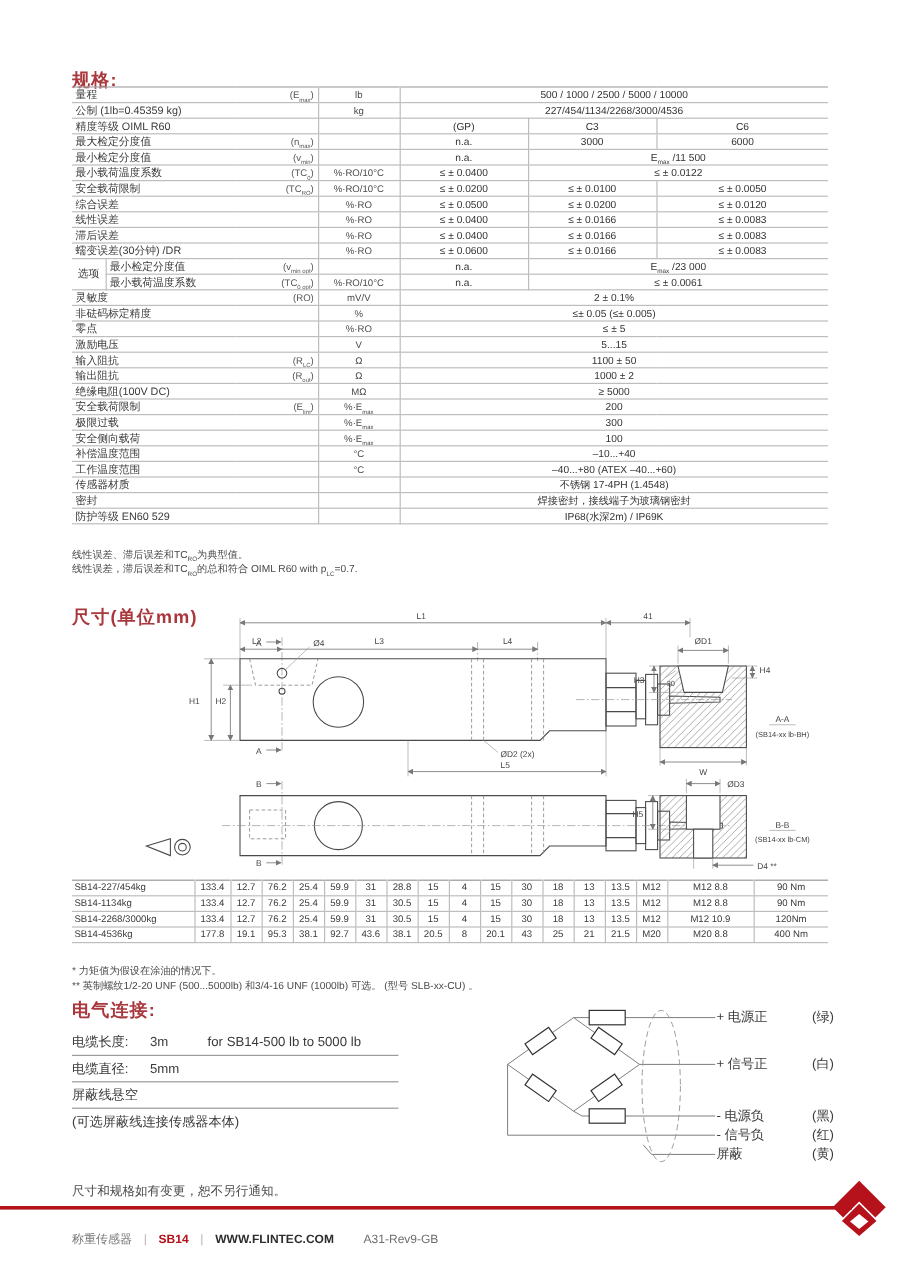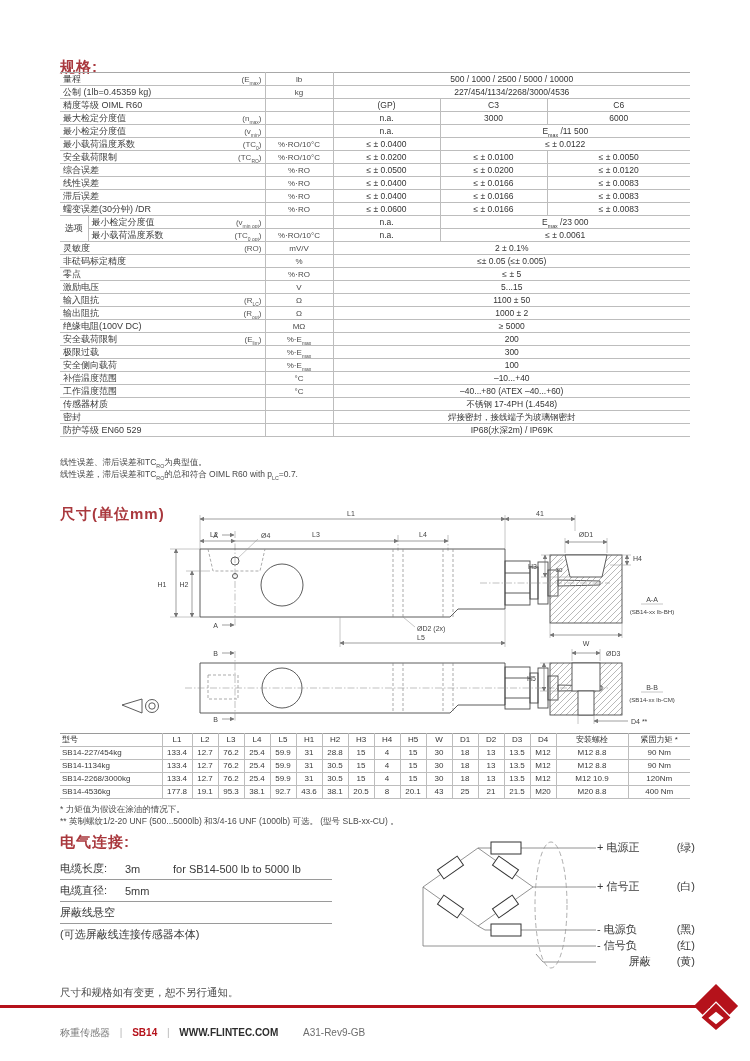--- a/index.html
+++ b/index.html
@@ -35,21 +35,21 @@
   .erow{height:21px;display:flex;align-items:center;border-bottom:1px solid #9a9a9a;font-size:11px;color:#3a3a3a}
   .erow:last-child{border-bottom:none}
   .elbl{width:65px;flex:0 0 65px}
   .eval{width:48px;flex:0 0 48px}
   .edesc{flex:1}
 
   
   .wrow{position:absolute;left:0;width:98px;height:15px;display:flex;justify-content:space-between;
         font-size:11px;color:#3a3a3a}
   .wrow .wname{white-space:nowrap}
-  .wrow.shield .wname{flex:1;text-align:right;margin-right:26px}
+  .wrow.shield .wname{flex:1;margin-right:26px}
 
   
   #footer-rule{position:absolute;left:0;top:1005px;width:710px;height:3px;background:#b5121b}
   #footer-bar{position:absolute;left:60px;top:1026px;font-size:10px;color:#777;white-space:nowrap}
   #footer-bar .sep{color:#b5b5b5;margin:0 7px}
   #footer-bar .model{color:#b5121b;font-weight:bold}
   #footer-bar .site{color:#2d2d2d;font-weight:bold}
   #footer-bar .doc{margin-left:22px;color:#6d6d6d}
 
   
@@ -440,40 +440,20 @@
         <col style="width:26px">
         <col style="width:26px">
         <col style="width:26px">
         <col style="width:26px">
         <col style="width:26px">
         <col style="width:26px">
         <col style="width:72px">
         <col style="width:62px">
       </colgroup>
       <tbody>
-        <tr class="hd">
-          <td class="mdl">型号</td>
-          <td class="">L1</td>
-          <td class="">L2</td>
-          <td class="">L3</td>
-          <td class="">L4</td>
-          <td class="">L5</td>
-          <td class="">H1</td>
-          <td class="">H2</td>
-          <td class="">H3</td>
-          <td class="">H4</td>
-          <td class="">H5</td>
-          <td class="">W</td>
-          <td class="">D1</td>
-          <td class="">D2</td>
-          <td class="">D3</td>
-          <td class="">D4</td>
-          <td class="">安装螺栓</td>
-          <td class="">紧固力矩 *</td>
-        </tr>
         <tr>
           <td class="mdl">SB14-227/454kg</td>
           <td class="">133.4</td>
           <td class="">12.7</td>
           <td class="">76.2</td>
           <td class="">25.4</td>
           <td class="">59.9</td>
           <td class="">31</td>
           <td class="">28.8</td>
           <td class="">15</td>

